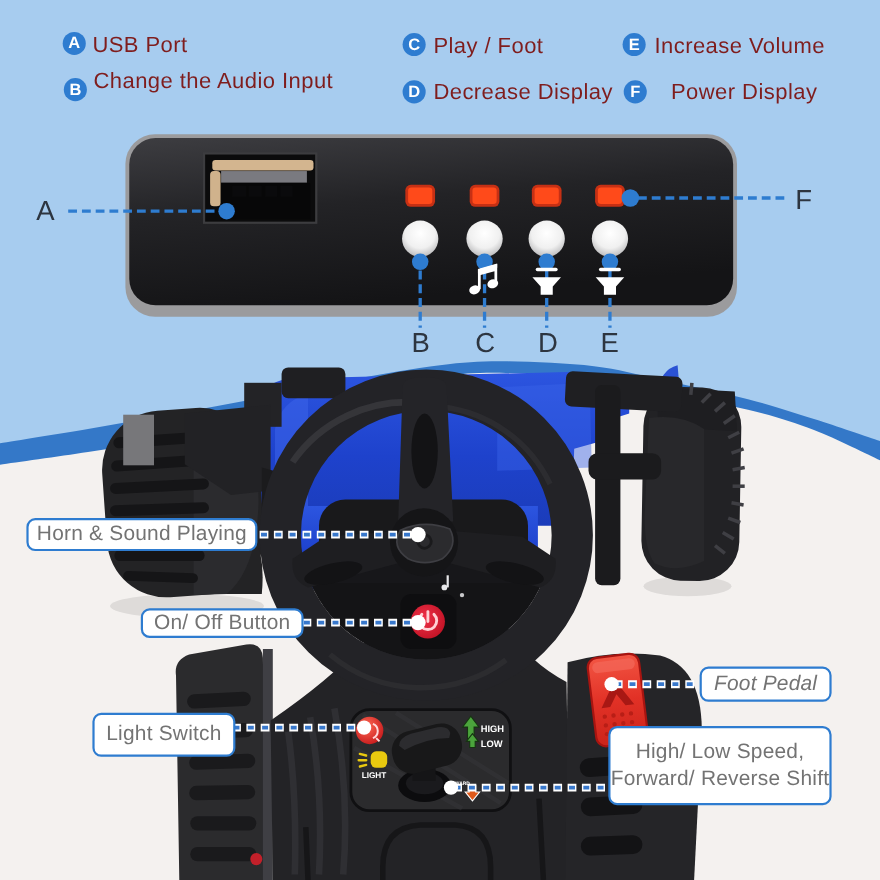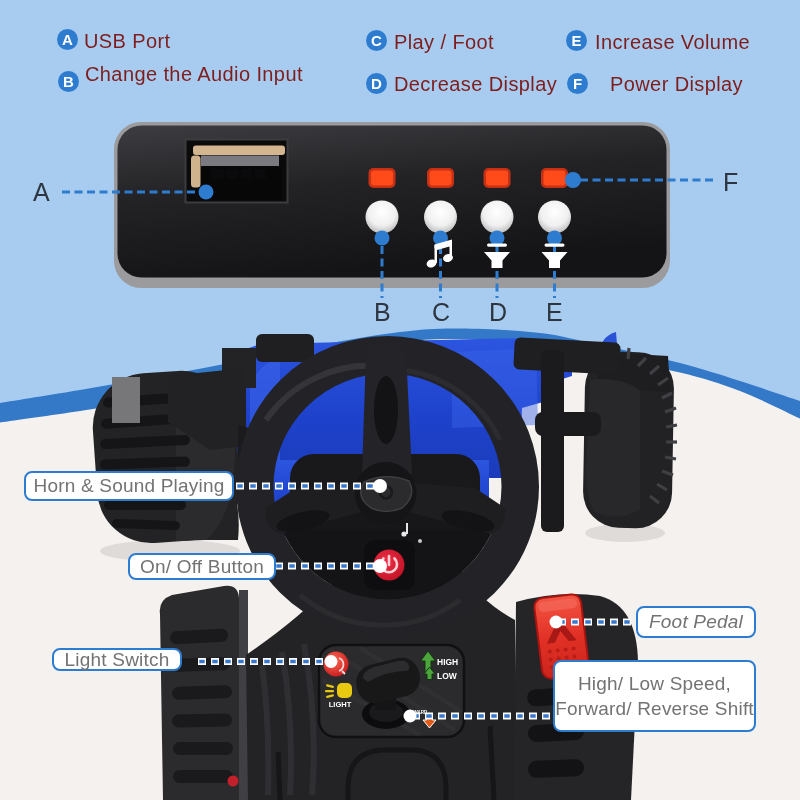--- a/index.html
+++ b/index.html
@@ -321,16 +321,16 @@
 
 <div class="letter" style="left:33px;top:178px;">A</div>
 <div class="letter" style="left:723px;top:168px;">F</div>
 <div class="letter" style="left:374px;top:298px;">B</div>
 <div class="letter" style="left:432px;top:298px;">C</div>
 <div class="letter" style="left:489px;top:298px;">D</div>
 <div class="letter" style="left:546px;top:298px;">E</div>
 
 <div class="callout" style="left:24px;top:471px;width:210px;height:30px;">Horn &amp; Sound Playing</div>
 <div class="callout" style="left:86px;top:553px;width:148px;height:27px;margin-left:42px;">On/ Off Button</div>
-<div class="callout" style="left:52px;top:648px;width:130px;height:23px;">Light Switch</div>
+<div class="callout" style="left:84px;top:648px;width:130px;height:40px;">Light Switch</div>
 <div class="callout" style="left:636px;top:606px;width:120px;height:32px;font-style:italic;">Foot Pedal</div>
 <div class="callout" style="left:553px;top:660px;width:203px;height:72px;line-height:25px;">High/ Low Speed,<br>Forward/ Reverse Shift</div>
 </div>
 
 </body></html>

